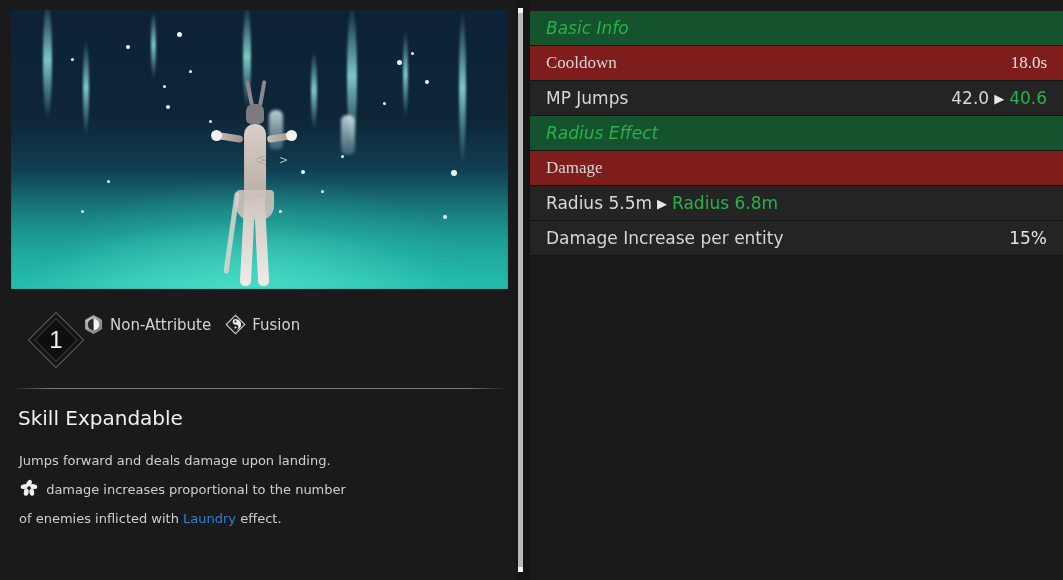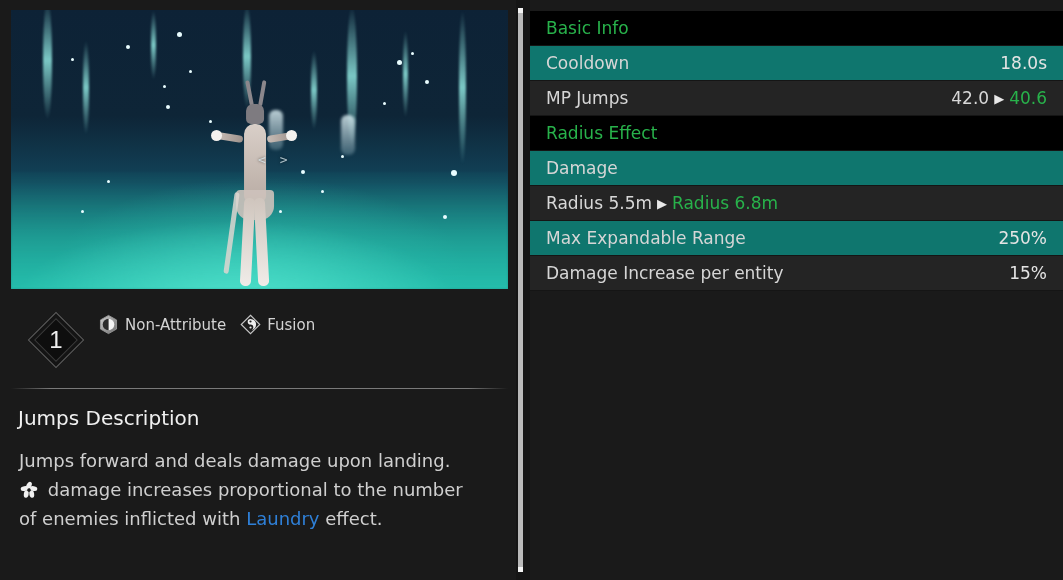--- a/index.html
+++ b/index.html
@@ -96,40 +96,40 @@
     position:absolute; left:50%; top:50%; transform:translate(-50%,-50%) rotate(45deg);
   }
   #level-badge .dia-outer{ width:40px; height:40px; border:1px solid #5d5d5d; background:#141414; }
   #level-badge .dia-inner{ width:31px; height:31px; border:1px solid #3b3b3b; background:#0e0e0e; }
   #level-badge .lvl-num{
     position:absolute; left:0; top:0; width:60px; height:60px;
     display:flex; align-items:center; justify-content:center;
     color:#efefef; font-size:24px; font-family:"Liberation Sans", sans-serif;
   }
   #attr-row{
-    position:absolute; left:98px; top:314px; display:flex; align-items:center; gap:14px;
+    position:absolute; left:83px; top:314px; display:flex; align-items:center; gap:14px;
   }
   .attr-chip{ display:flex; align-items:center; gap:6px; }
   .attr-chip .label{ color:#d3d3d3; font-size:15px; }
   .hex-icon{ width:21px; height:21px; display:block; }
   .dia-icon{ width:21px; height:21px; display:block; }
   #skill-name{
     position:absolute; left:96px; top:341px;
     color:#f2f2f2; font-size:23px; letter-spacing:.2px;
   }
 
   #left-divider{
     position:absolute; left:11px; top:388px; width:497px; height:1px;
     background:linear-gradient(to right, rgba(160,160,160,0), #9a9a9a 8%, #9a9a9a 92%, rgba(160,160,160,0));
     opacity:.75;
   }
 
   #desc-title{ position:absolute; left:18px; top:406px; color:#f0f0f0; font-size:20px; }
   #desc-body{ position:absolute; left:19px; top:446px; width:480px;
-    color:#cfcfcf; font-size:18px; line-height:29px; }
+    color:#cfcfcf; font-size:13px; line-height:29px; }
   #desc-body .line{ display:block; white-space:nowrap; }
   .inline-pinwheel{ display:inline-block; vertical-align:-4px; width:20px; height:20px; margin-right:3px; }
   #laundry-link{ color:#2f80d8; }
   #footer-note{
     position:absolute; left:22px; top:551px; color:#8f8f8f; font-size:15.5px;
   }
 
   
   #split-scrollbar{
     position:absolute; left:518px; top:8px; width:5px; height:564px;
@@ -148,22 +148,22 @@
   #right-panel{
     position:absolute; left:530px; top:0; width:533px; height:580px;
     background:#1a1a1a; padding-top:11px;
   }
   .stat-row{
     position:relative; height:35px; display:flex; align-items:center;
     justify-content:space-between; padding:0 16px 0 16px;
     border-bottom:1px solid #151515;
   }
   .stat-row.shade-a{ background:#242424; }
-  .stat-row.shade-b{ background:#0f766e; }
-  .stat-row.section{ background:#000000; }
+  .stat-row.shade-b{ background:#7f1d1d;font-family:Liberation Serif, serif; }
+  .stat-row.section{ background:#14532d;font-style:italic; }
   .stat-row .rk{ color:#d6d6d6; font-size:17px; white-space:nowrap; }
   .stat-row.section .rk{ color:#28b24b; font-size:17px; }
   .stat-row .rv{ color:#e4e4e4; font-size:17px; white-space:nowrap; }
   .rv .old{ color:#d8d8d8; }
   .rv .arrow{ color:#e8e8e8; margin:0 5px; font-size:13px; vertical-align:1px; }
   .rv .new{ color:#28b24b; }
 </style>
 </head>
 <body>
 
@@ -261,21 +261,21 @@
           </svg>
         </span>
         <span class="label">Fusion</span>
       </div>
 
     </div>
 
 
     <div id="left-divider"></div>
 
-    <div id="desc-title">Jumps Description</div>
+    <div id="desc-title">Skill Expandable</div>
 
     <div id="desc-body">
       <span class="line">Jumps forward and deals damage upon landing.</span>
       <span class="line">
         <span class="inline-pinwheel">
           <svg viewBox="0 0 24 24" width="20" height="20">
             <g fill="#f0f0f0">
               <ellipse cx="12" cy="6.4" rx="2.9" ry="4.6" transform="rotate(28 12 6.4)"></ellipse>
               <ellipse cx="17.4" cy="10.3" rx="2.9" ry="4.6" transform="rotate(100 17.4 10.3)"></ellipse>
               <ellipse cx="15.3" cy="16.8" rx="2.9" ry="4.6" transform="rotate(172 15.3 16.8)"></ellipse>
@@ -311,23 +311,19 @@
       </div>
       <div class="stat-row section">
         <span class="rk">Radius Effect</span>
       </div>
       <div class="stat-row shade-b">
         <span class="rk">Damage</span>
       </div>
       <div class="stat-row shade-a">
         <span class="rv"><span class="old">Radius 5.5m</span><span class="arrow">▶</span><span class="new">Radius 6.8m</span></span>
       </div>
-      <div class="stat-row shade-b">
-        <span class="rk">Max Expandable Range</span>
-        <span class="rv">250%</span>
-      </div>
       <div class="stat-row shade-a">
         <span class="rk">Damage Increase per entity</span>
         <span class="rv">15%</span>
       </div>
     </div>
 
 </div>
 
 </body></html>

